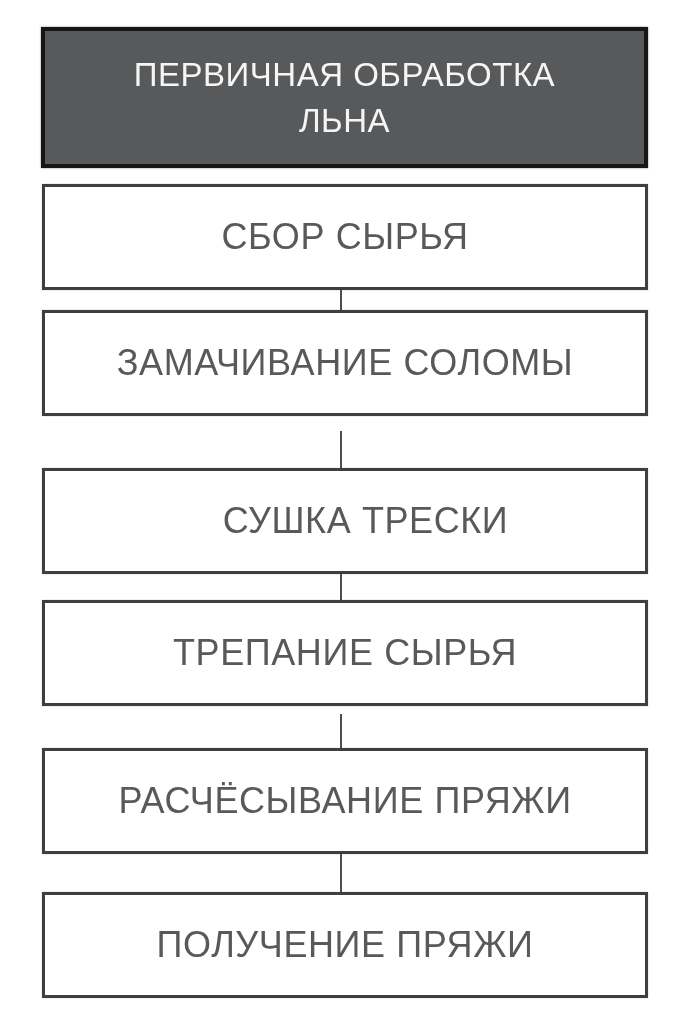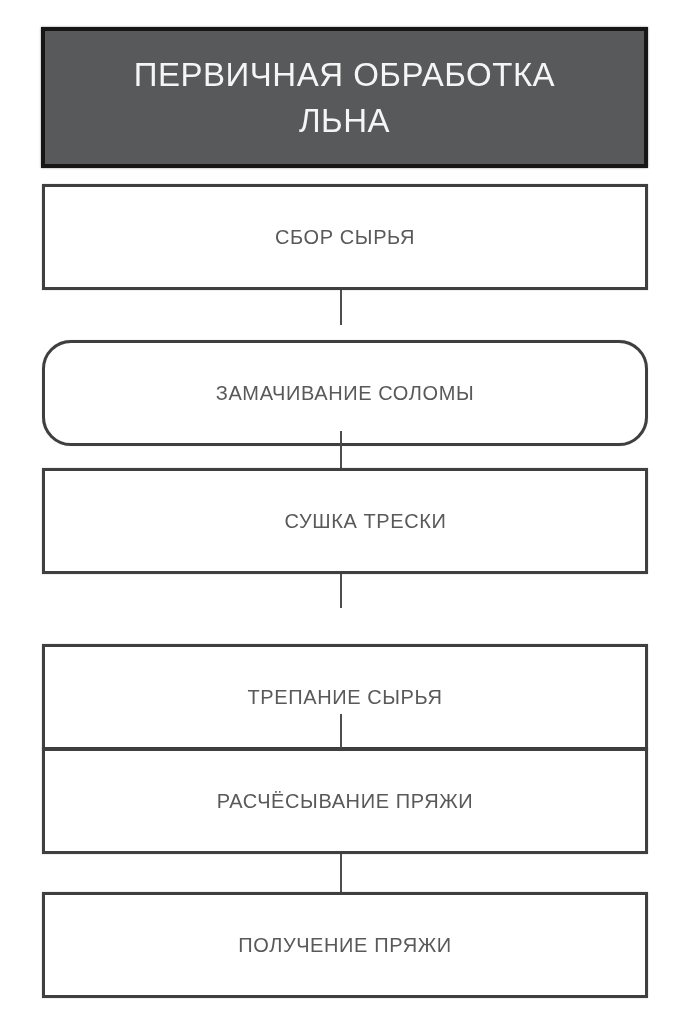--- a/index.html
+++ b/index.html
@@ -45,35 +45,35 @@
     box-sizing: border-box;
     background: #ffffff;
     border: 3px solid #3f3f3f;
     display: flex;
     align-items: center;
     justify-content: center;
     box-shadow: 0 0 1px rgba(0,0,0,0.35);
   }
   .step-text {
     color: #595959;
-    font-size: 20px;
+    font-size: 36px;
     letter-spacing: 0.6px;
     text-align: center;
     white-space: nowrap;
   }
   .connector {
     position: absolute;
     left: 340px;
     width: 2px;
     background: #4d4d4d;
   }
   .s1 { top: 184px; }
-  .s2 { top: 340px; border-radius: 29px; }
+  .s2 { top: 310px; }
   .s3 { top: 468px; padding-left: 41px; }
-  .s4 { top: 644px; }
+  .s4 { top: 600px; }
   .s5 { top: 748px; }
   .s6 { top: 892px; }
   .c1 { top: 290px; height: 35px; }
   .c2 { top: 431px; height: 37px; }
   .c3 { top: 574px; height: 34px; }
   .c4 { top: 714px; height: 34px; }
   .c5 { top: 854px; height: 38px; }
 </style>
 </head>
 <body>

